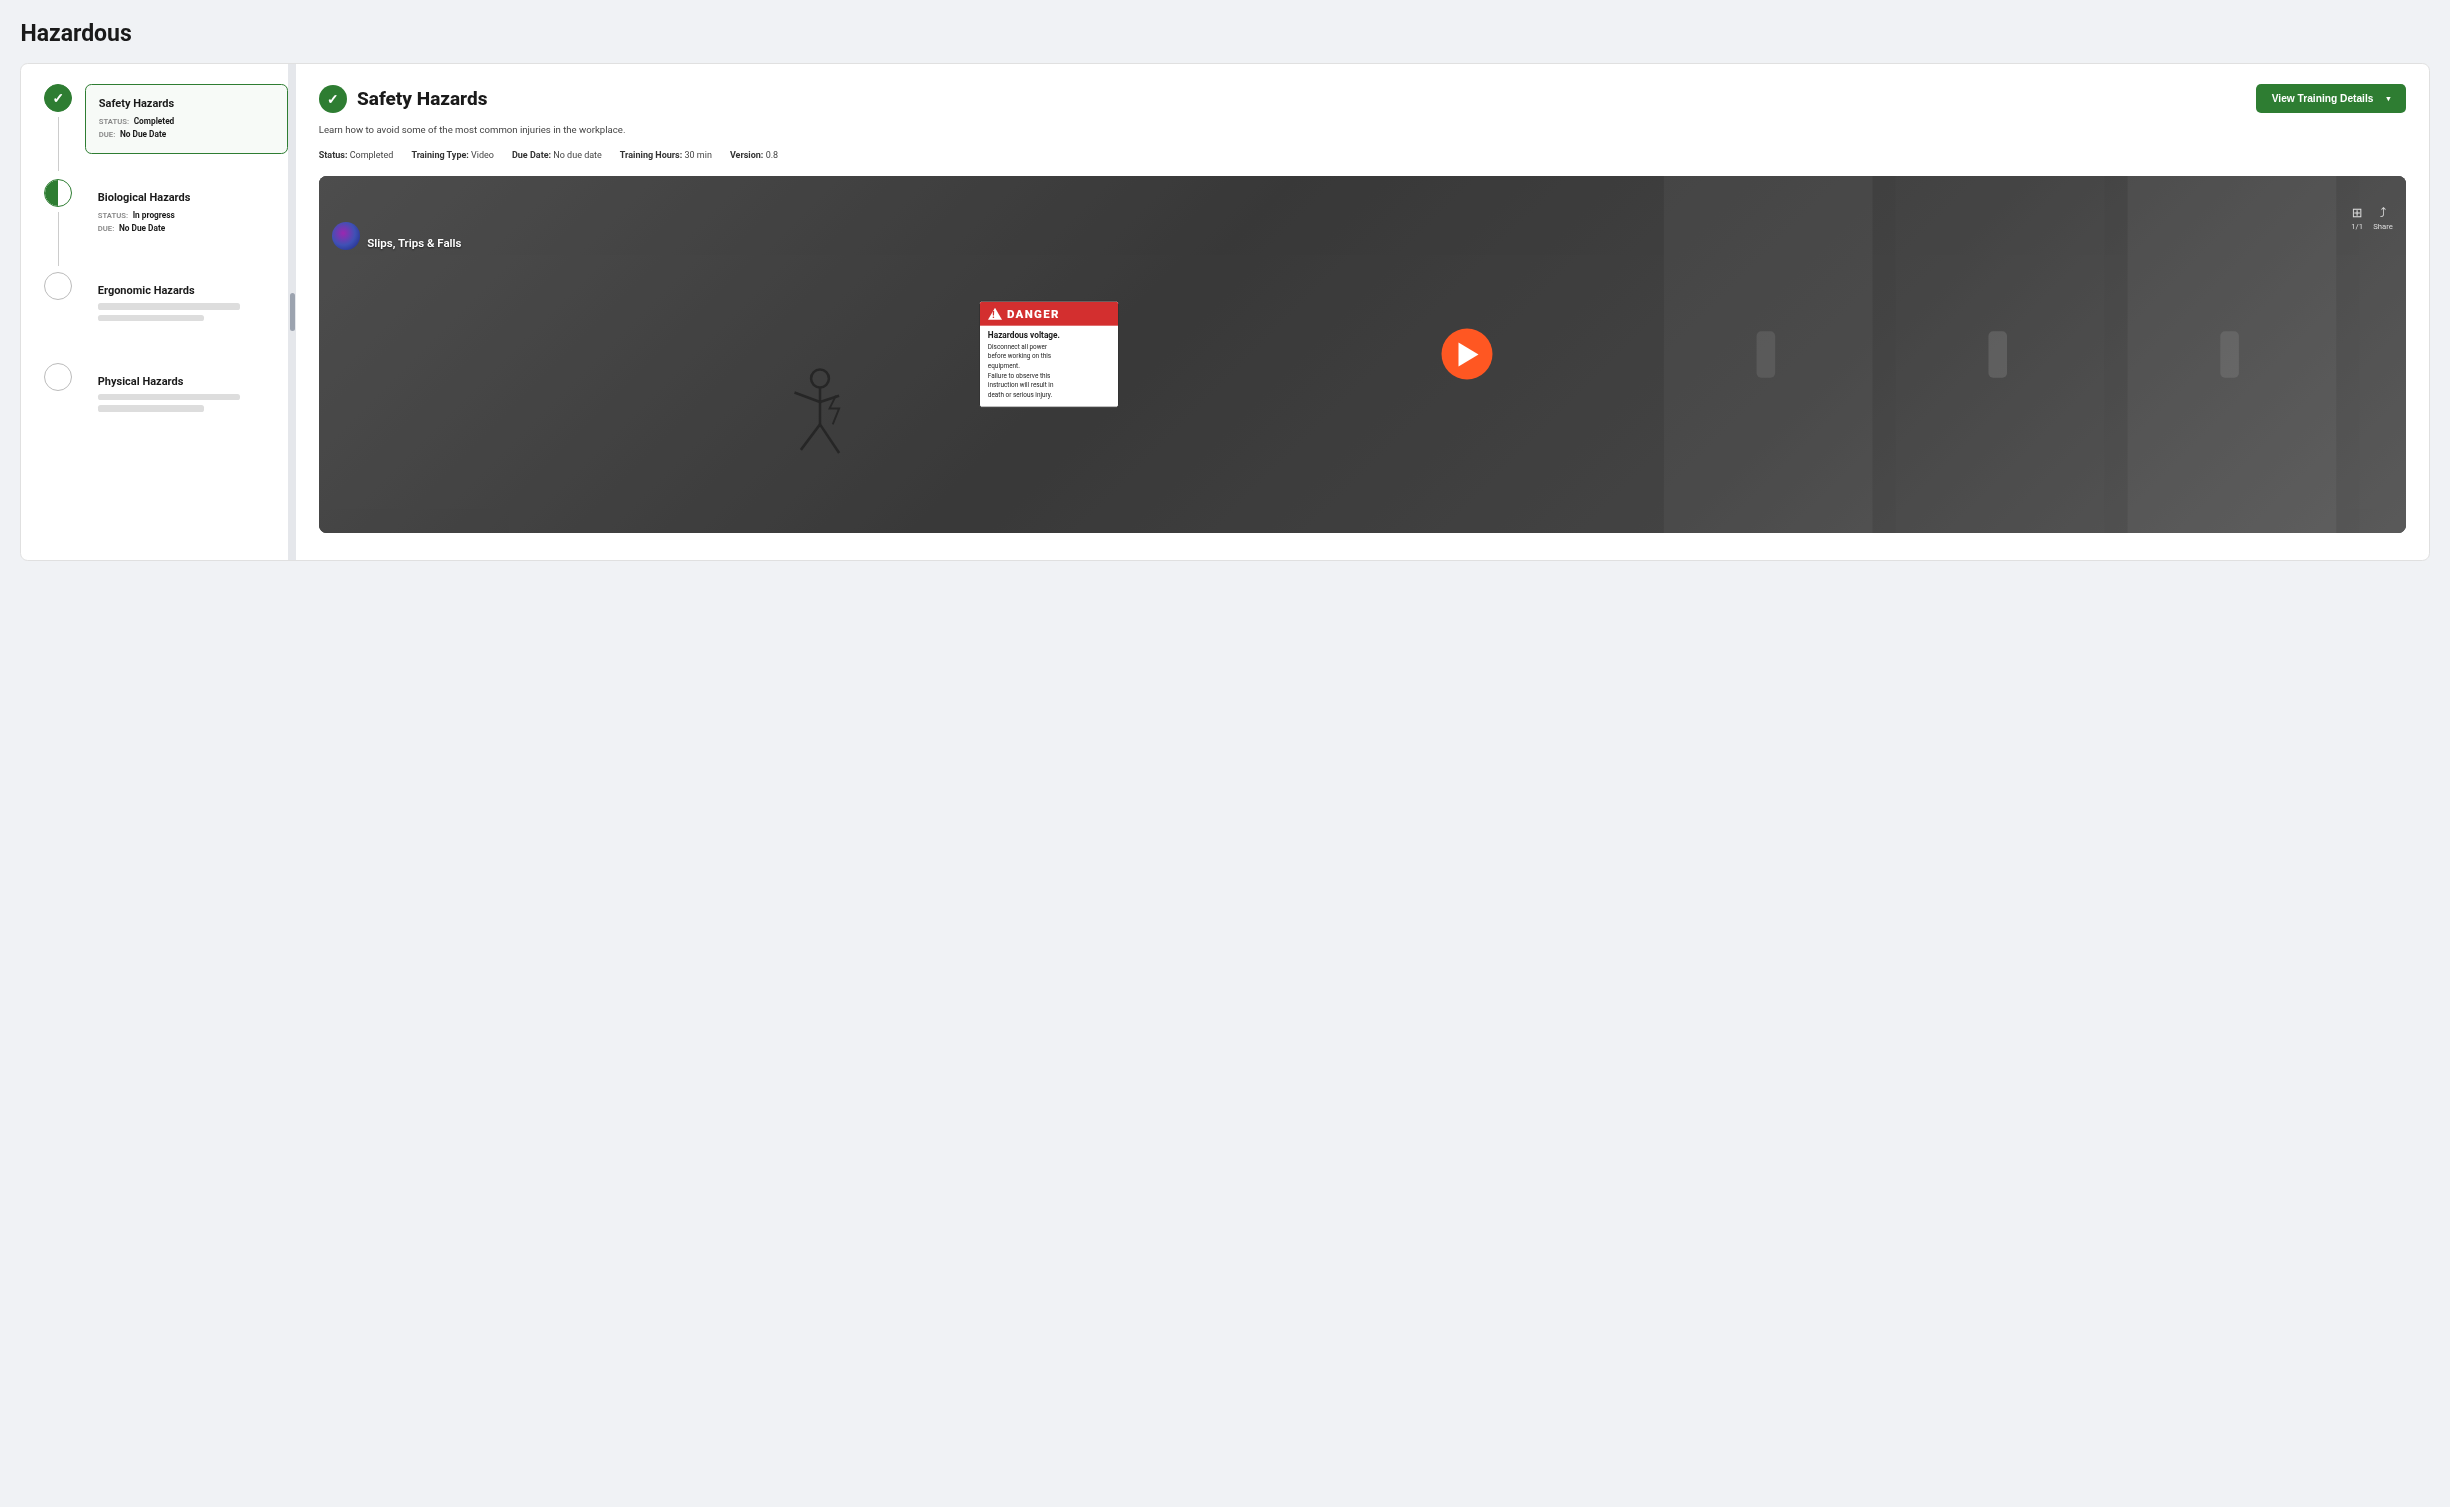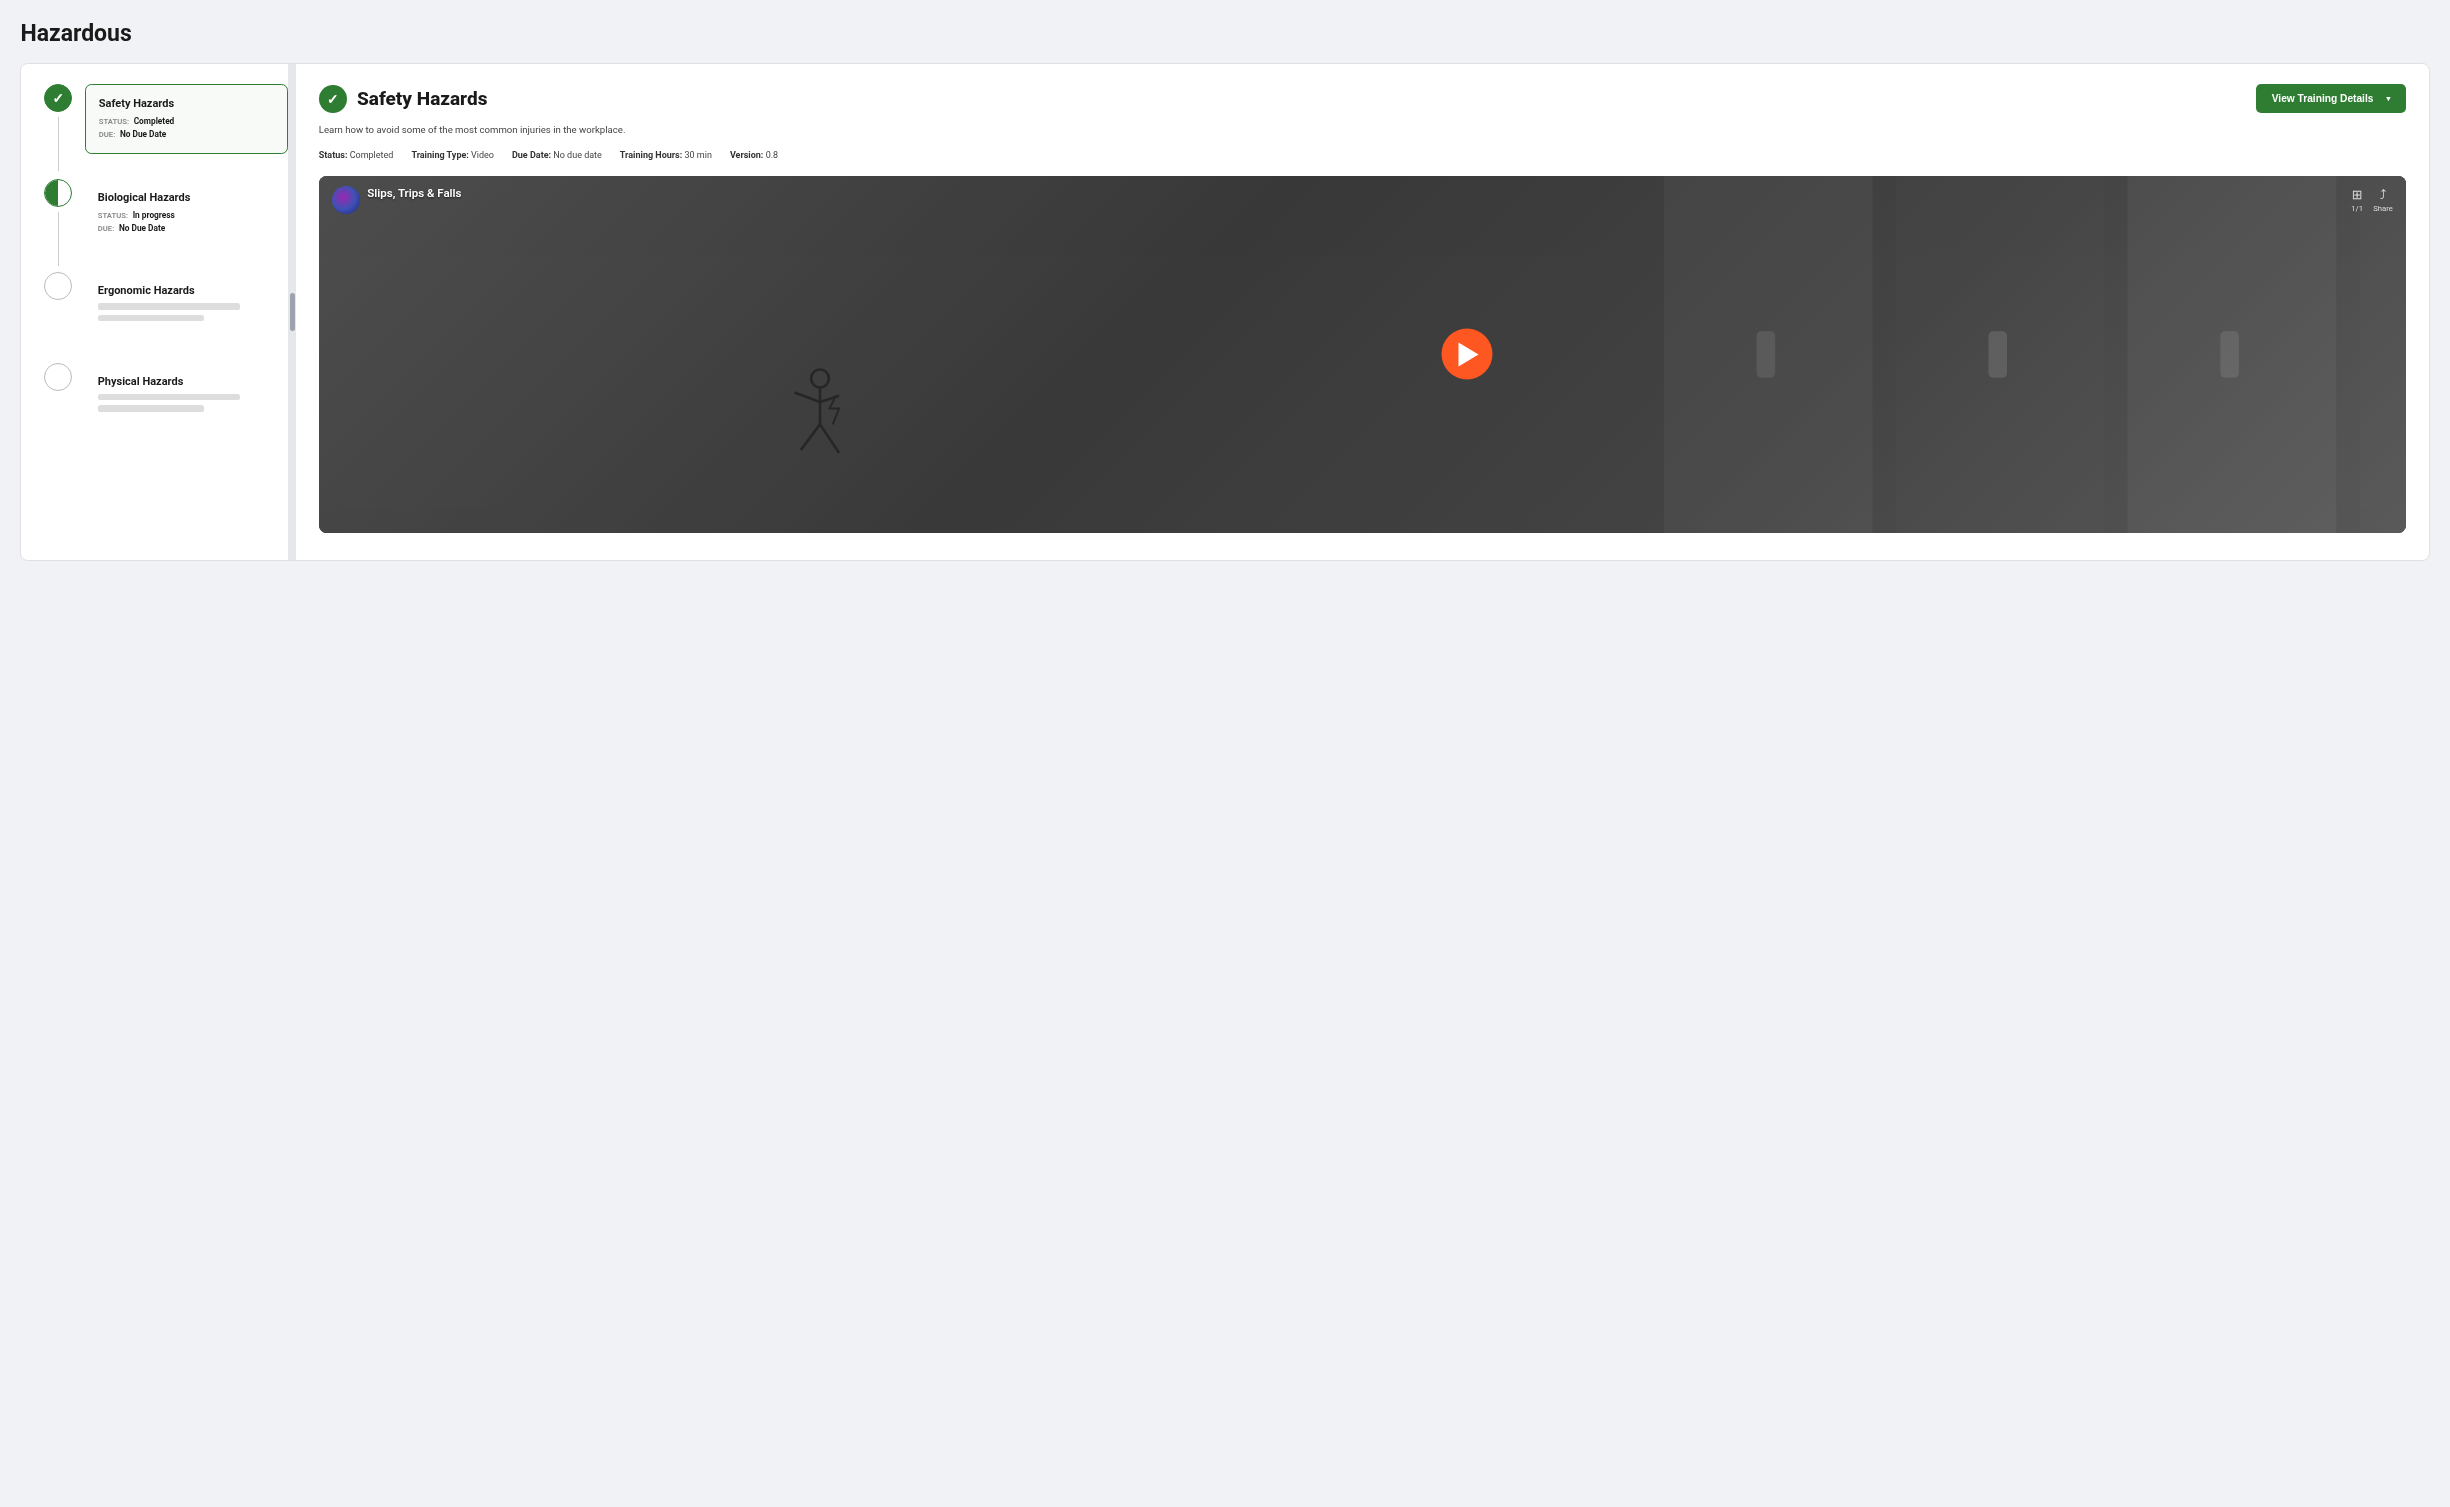--- a/index.html
+++ b/index.html
@@ -518,20 +518,35 @@
         <rect x="780" y="0" width="90" height="500" fill="#6a6a6a" rx="2"></rect>
         <rect x="880" y="0" width="90" height="500" fill="#5a5a5a" rx="2"></rect>
 
         <rect x="620" y="240" width="8" height="20" fill="#999" rx="2"></rect>
         <rect x="720" y="240" width="8" height="20" fill="#999" rx="2"></rect>
         <rect x="820" y="240" width="8" height="20" fill="#999" rx="2"></rect>
 
         <ellipse cx="700" cy="80" rx="120" ry="60" fill="#fff" opacity="0.15"></ellipse>
       </svg>
 
+      <div class="danger-sign">
+        <div class="danger-header">
+          <div class="danger-triangle"></div>
+          <div class="danger-text-header">DANGER</div>
+        </div>
+        <div class="danger-subtitle">Hazardous voltage.</div>
+        <div class="danger-body">
+          Disconnect all power<br>
+          before working on this<br>
+          equipment.<br>
+          Failure to observe this<br>
+          instruction will result in<br>
+          death or serious injury.
+        </div>
+      </div>
 
       <svg class="stick-figure" width="77" height="102" viewBox="0 0 120 160">
 
         <circle cx="60" cy="18" r="14" stroke="#222" stroke-width="4" fill="none"></circle>
 
         <line x1="60" y1="32" x2="60" y2="90" stroke="#222" stroke-width="4"></line>
 
         <line x1="60" y1="55" x2="20" y2="40" stroke="#222" stroke-width="4"></line>
         <line x1="60" y1="55" x2="90" y2="45" stroke="#222" stroke-width="4"></line>
 
@@ -539,21 +554,21 @@
         <line x1="60" y1="90" x2="90" y2="135" stroke="#222" stroke-width="4"></line>
 
         <polyline points="85,45 75,65 90,65 80,90" stroke="#222" stroke-width="3" fill="none"></polyline>
       </svg>
 
       <div class="play-btn">
         <div class="play-triangle"></div>
       </div>
 
       <div class="video-top-bar">
-        <div style="display:flex;align-items:flex-start;">
+        <div style="display:flex;align-items:flex-end;margin-top:36px;">
           <div class="video-avatar"></div>
           <span class="video-label">Slips, Trips &amp; Falls</span>
         </div>
         <div class="video-controls-right">
           <div class="slides-indicator">
             <span class="slides-icon">⊞</span>
             <span>1/1</span>
           </div>
           <div class="share-btn">
             <span class="share-icon">⤴</span>

